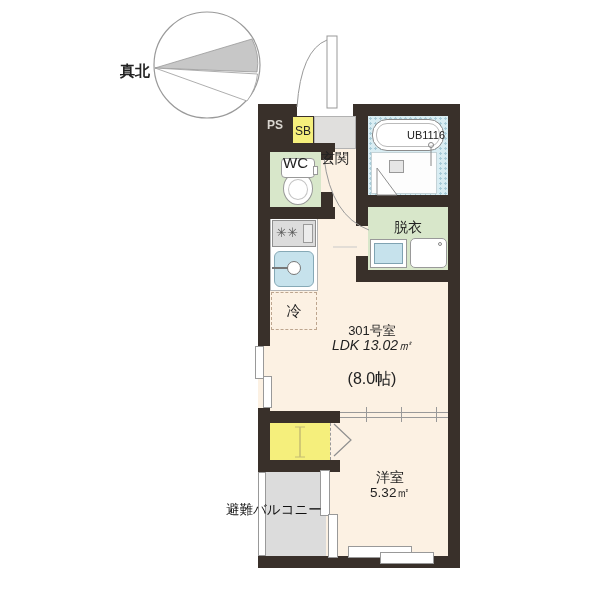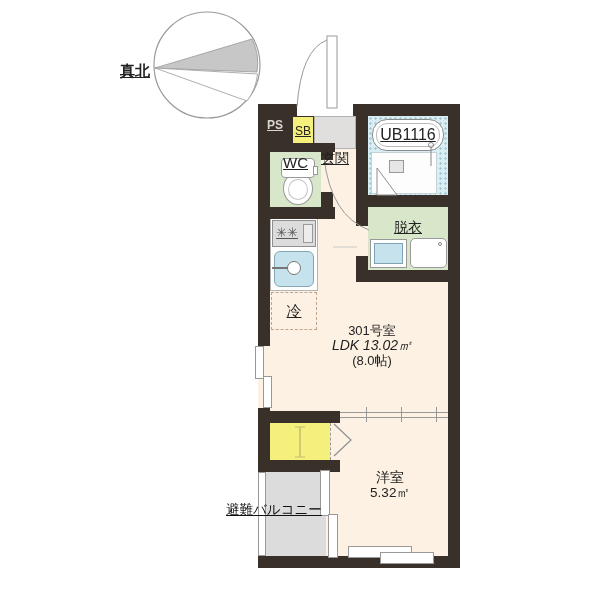--- a/index.html
+++ b/index.html
@@ -5,21 +5,21 @@
   html,body{margin:0;padding:0;background:#fff;}
   #stage{position:relative;width:600px;height:600px;background:#fff;overflow:hidden;
          font-family:"Liberation Sans","DejaVu Sans",sans-serif;color:#222;}
   .abs{position:absolute;box-sizing:border-box;}
   .wall{background:#39302a;}
   .floor{background:#fcf1e3;}
   .green{background:#d8e7ca;}
   .yellow{background:#f5ef7c;}
   .gray{background:#e0dfdd;}
   .lbl{position:absolute;box-sizing:border-box;text-align:center;color:#222;
-       display:flex;align-items:center;justify-content:center;line-height:1.1;text-decoration:underline;}
+       display:flex;align-items:center;justify-content:center;line-height:1.1;}
   .dots{background-color:#d9edf3;
         background-image:radial-gradient(circle,#a6cbd8 1px,transparent 1.1px);
         background-size:5px 5px;}
   svg{position:absolute;left:0;top:0;pointer-events:none;}
   .pane{background:#fff;border:1px solid #999;}
 </style>
 </head>
 <body>
 
 <div id="stage">
@@ -114,28 +114,28 @@
     <line x1="300" y1="427" x2="300" y2="457" stroke="#c4bd72" stroke-width="1.5"></line>
     <line x1="295" y1="427" x2="305" y2="427" stroke="#c4bd72" stroke-width="1"></line>
     <line x1="295" y1="457" x2="305" y2="457" stroke="#c4bd72" stroke-width="1"></line>
   </svg>
 
   <div class="lbl" style="left:114px;top:62px;width:42px;height:18px;font-size:15px;font-weight:bold;">真北</div>
   <div class="lbl" style="left:258px;top:118px;width:34px;height:16px;font-size:12px;font-weight:bold;color:#d9d5cf;">PS</div>
   <div class="lbl" style="left:292px;top:124px;width:22px;height:16px;font-size:12px;">SB</div>
   <div class="lbl" style="left:314px;top:122px;width:42px;height:18px;font-size:14px;margin-top:28px;">玄関</div>
   <div class="lbl" style="left:270px;top:156px;width:51px;height:15px;font-size:15px;">WC</div>
-  <div class="lbl" style="left:374px;top:122px;width:68px;height:26px;font-size:16px;">UB1116</div>
+  <div class="lbl" style="left:392px;top:122px;width:68px;height:26px;font-size:11px;">UB1116</div>
   <div class="lbl" style="left:368px;top:220px;width:80px;height:16px;font-size:14px;">脱衣</div>
   <div class="lbl" style="left:271px;top:296px;width:46px;height:30px;font-size:15px;">冷</div>
 
   <div class="abs" style="left:312px;top:323px;width:120px;text-align:center;">
     <div style="font-size:13px;line-height:15px;">301号室</div>
     <div style="font-size:14px;line-height:15px;font-style:italic;">LDK 13.02㎡</div>
-    <div style="font-size:13px;line-height:15px;">(8.0帖)</div>
+    <div style="font-size:16px;line-height:15px;margin-top:18px;">(8.0帖)</div>
   </div>
 
 
   <div class="abs" style="left:330px;top:469px;width:120px;text-align:center;">
     <div style="font-size:14px;line-height:16px;">洋室</div>
     <div style="font-size:13.5px;line-height:15px;">5.32㎡</div>
   </div>
 
   <div class="lbl" style="left:226px;top:502px;width:124px;height:16px;font-size:13.5px;color:#111;justify-content:flex-start;">避難バルコニー</div>
 

